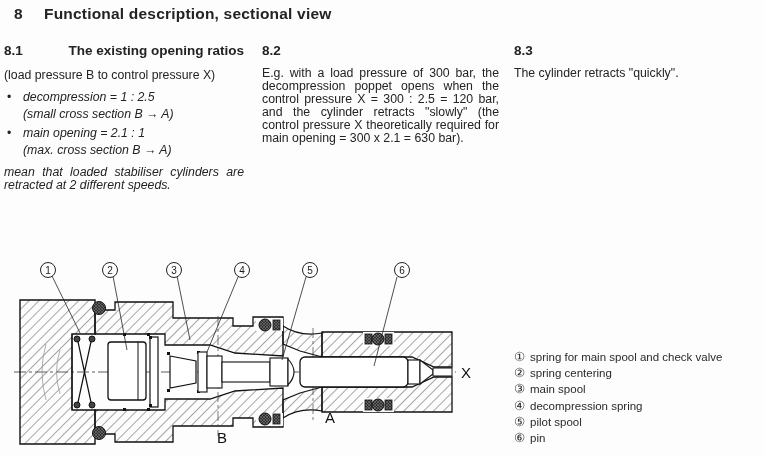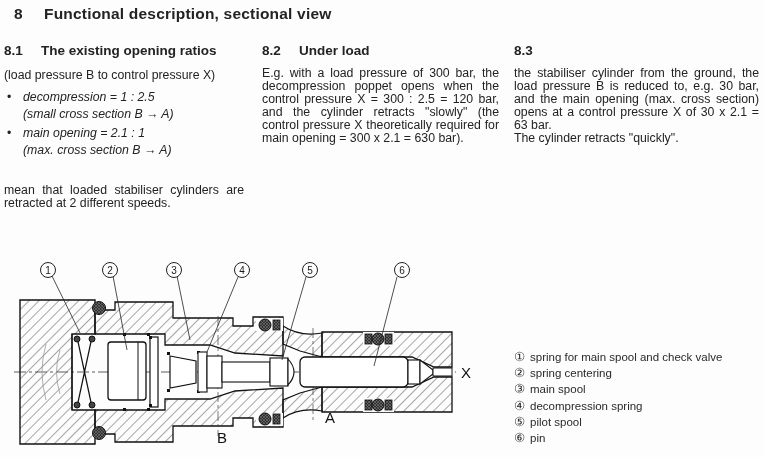--- a/index.html
+++ b/index.html
@@ -10,29 +10,29 @@
   
   .doc-header{position:absolute;left:14px;top:5px;display:flex;font-weight:bold;font-size:15.5px;letter-spacing:.2px;}
   .doc-header .num{width:30px;flex:none;}
   
   .col{position:absolute;top:42px;}
   .col1{left:4px;width:240px;}
   .col2{left:262px;width:237px;}
   .col3{left:514px;width:245px;}
   .sec-heading{display:flex;font-weight:bold;font-size:13.5px;line-height:17px;margin:0 0 8px 0;}
   .sec-heading .num{width:37px;flex:none;}
-  .sec-heading .txt{flex:1;}
+  .sec-heading .txt{flex:1;text-align:right;}
   .body-p{font-size:12.3px;line-height:13px;margin:0;text-align:justify;}
   .body-p.nojust{text-align:left;}
   .intro{font-size:12.3px;line-height:17px;margin:0 0 5px 0;}
   ul.bullets{list-style:none;margin:0;padding:0;font-size:12.3px;line-height:17px;}
   ul.bullets li{display:flex;margin:0 0 2px 0;}
   ul.bullets .dot{width:16px;flex:none;padding-left:3px;}
   ul.bullets .bl-text{flex:1;font-style:italic;}
-  .outro{margin-top:25px;}
+  .outro{margin-top:7px;font-style:italic;}
   
   .figure{position:absolute;left:0;top:240px;width:500px;height:217px;}
   
   .legend{position:absolute;left:514px;top:349px;font-size:11.5px;line-height:16.2px;color:#2a2a2a;}
   .legend .row{display:flex;align-items:baseline;}
   .legend .marker{width:16px;flex:none;font-size:12.5px;}
 </style>
 </head>
 <body>
 
@@ -64,30 +64,28 @@
           <span>(max. cross section B → A)</span>
         </span>
       </li>
     </ul>
     <p class="body-p outro">mean that loaded stabiliser cylinders are retracted at 2 different speeds.</p>
   </div>
 
   <div class="col col2">
     <div class="sec-heading">
       <span class="num">8.2</span>
-      <span class="txt">Under load</span>
     </div>
     <p class="body-p">E.g. with a load pressure of 300 bar, the decompression poppet opens when the control pressure X = 300 : 2.5 = 120 bar, and the cylinder retracts "slowly" (the control pressure X theoretically required for main opening = 300 x 2.1 = 630 bar).</p>
   </div>
 
   <div class="col col3">
     <div class="sec-heading">
       <span class="num">8.3</span>
     </div>
-    <p class="body-p">the stabiliser cylinder from the ground, the load pressure B is reduced to, e.g. 30 bar, and the main opening (max. cross section) opens at a control pressure X of 30 x 2.1 = 63 bar.</p>
     <p class="body-p nojust">The cylinder retracts "quickly".</p>
   </div>
 
   <svg class="figure" viewBox="0 0 500 217">
     <defs>
       <pattern id="hatch" width="7" height="7" patternUnits="userSpaceOnUse" patternTransform="rotate(45)">
         <line x1="0" y1="0" x2="0" y2="7" stroke="#3c3c3c" stroke-width="0.9"></line>
       </pattern>
       <pattern id="knurl" width="3" height="3" patternUnits="userSpaceOnUse">
         <rect width="3" height="3" fill="#2e2e2e"></rect>

